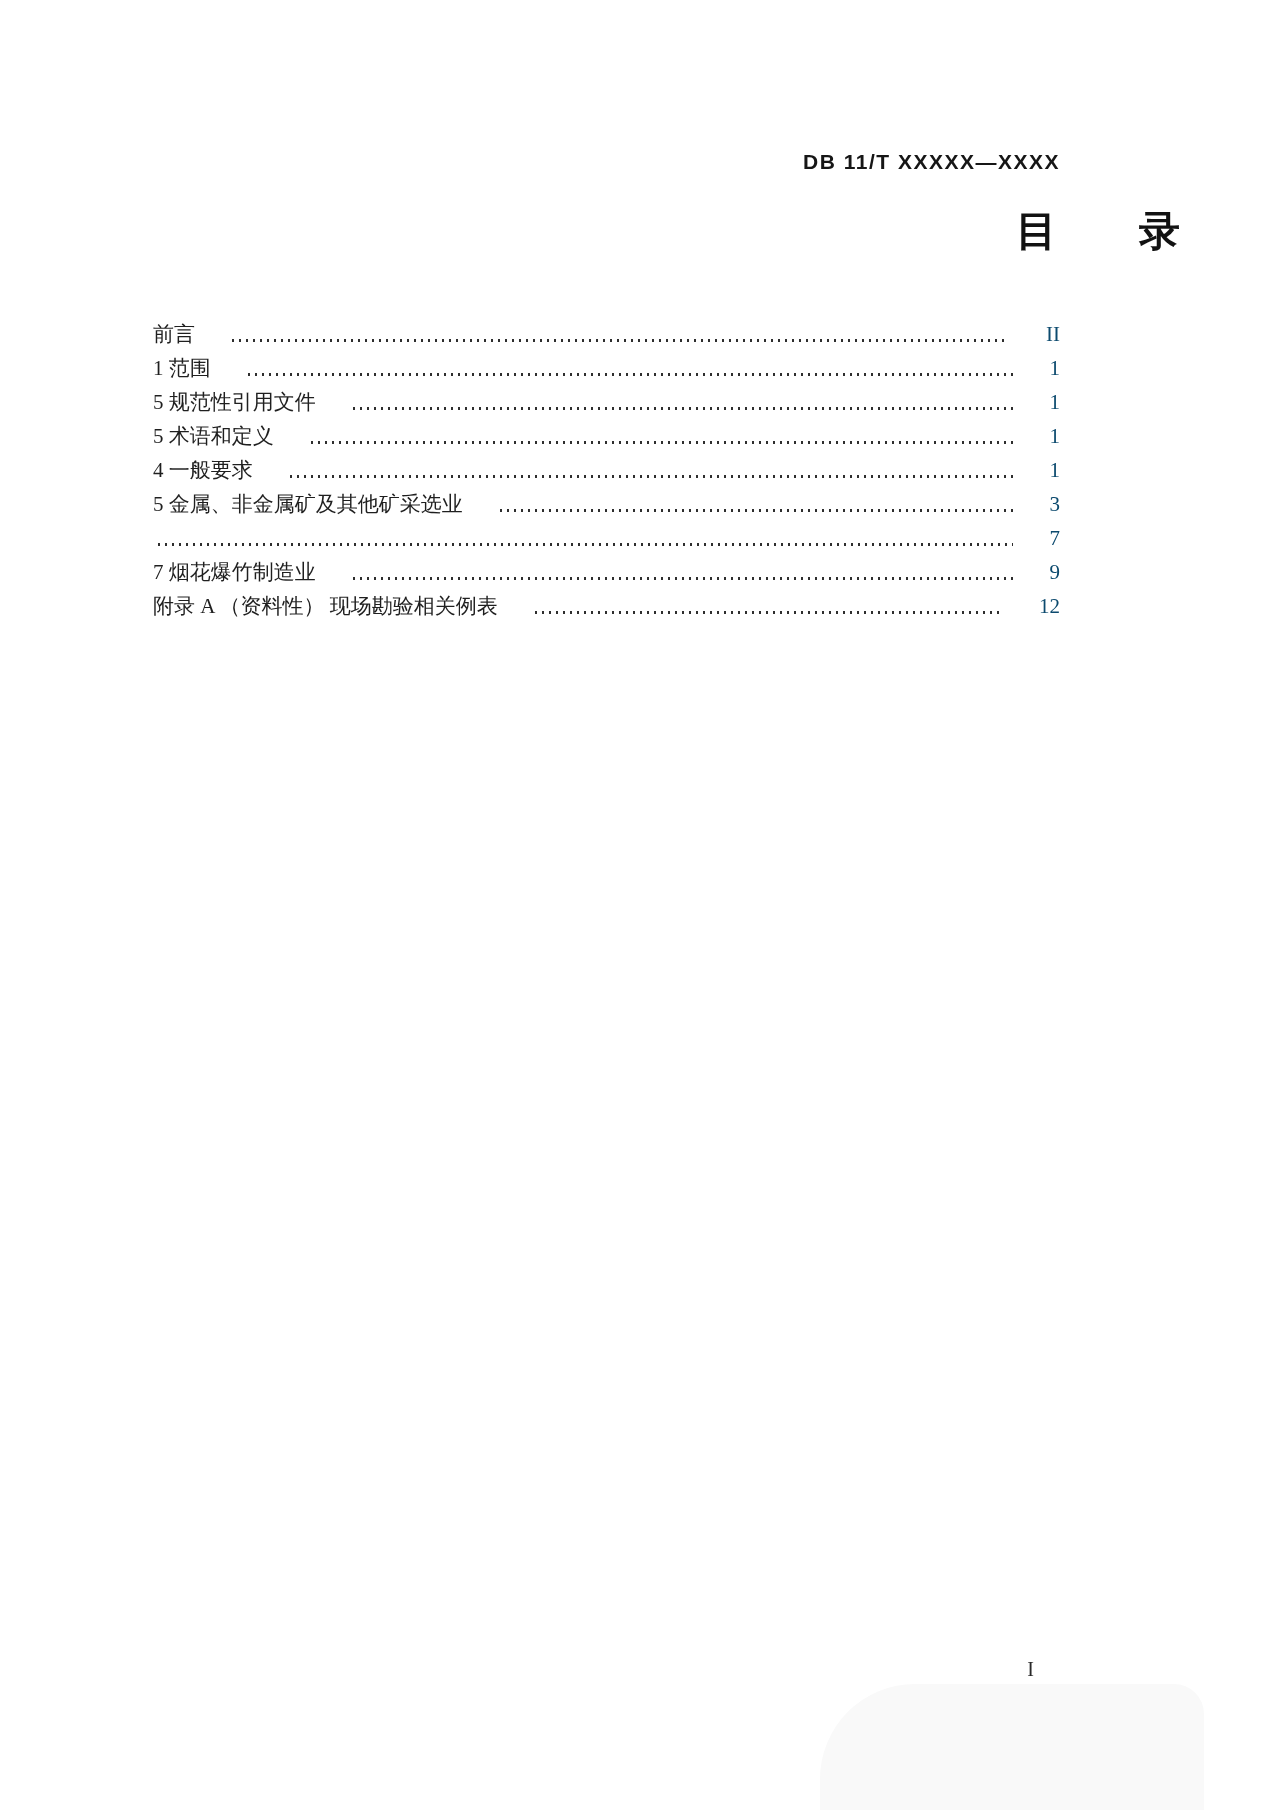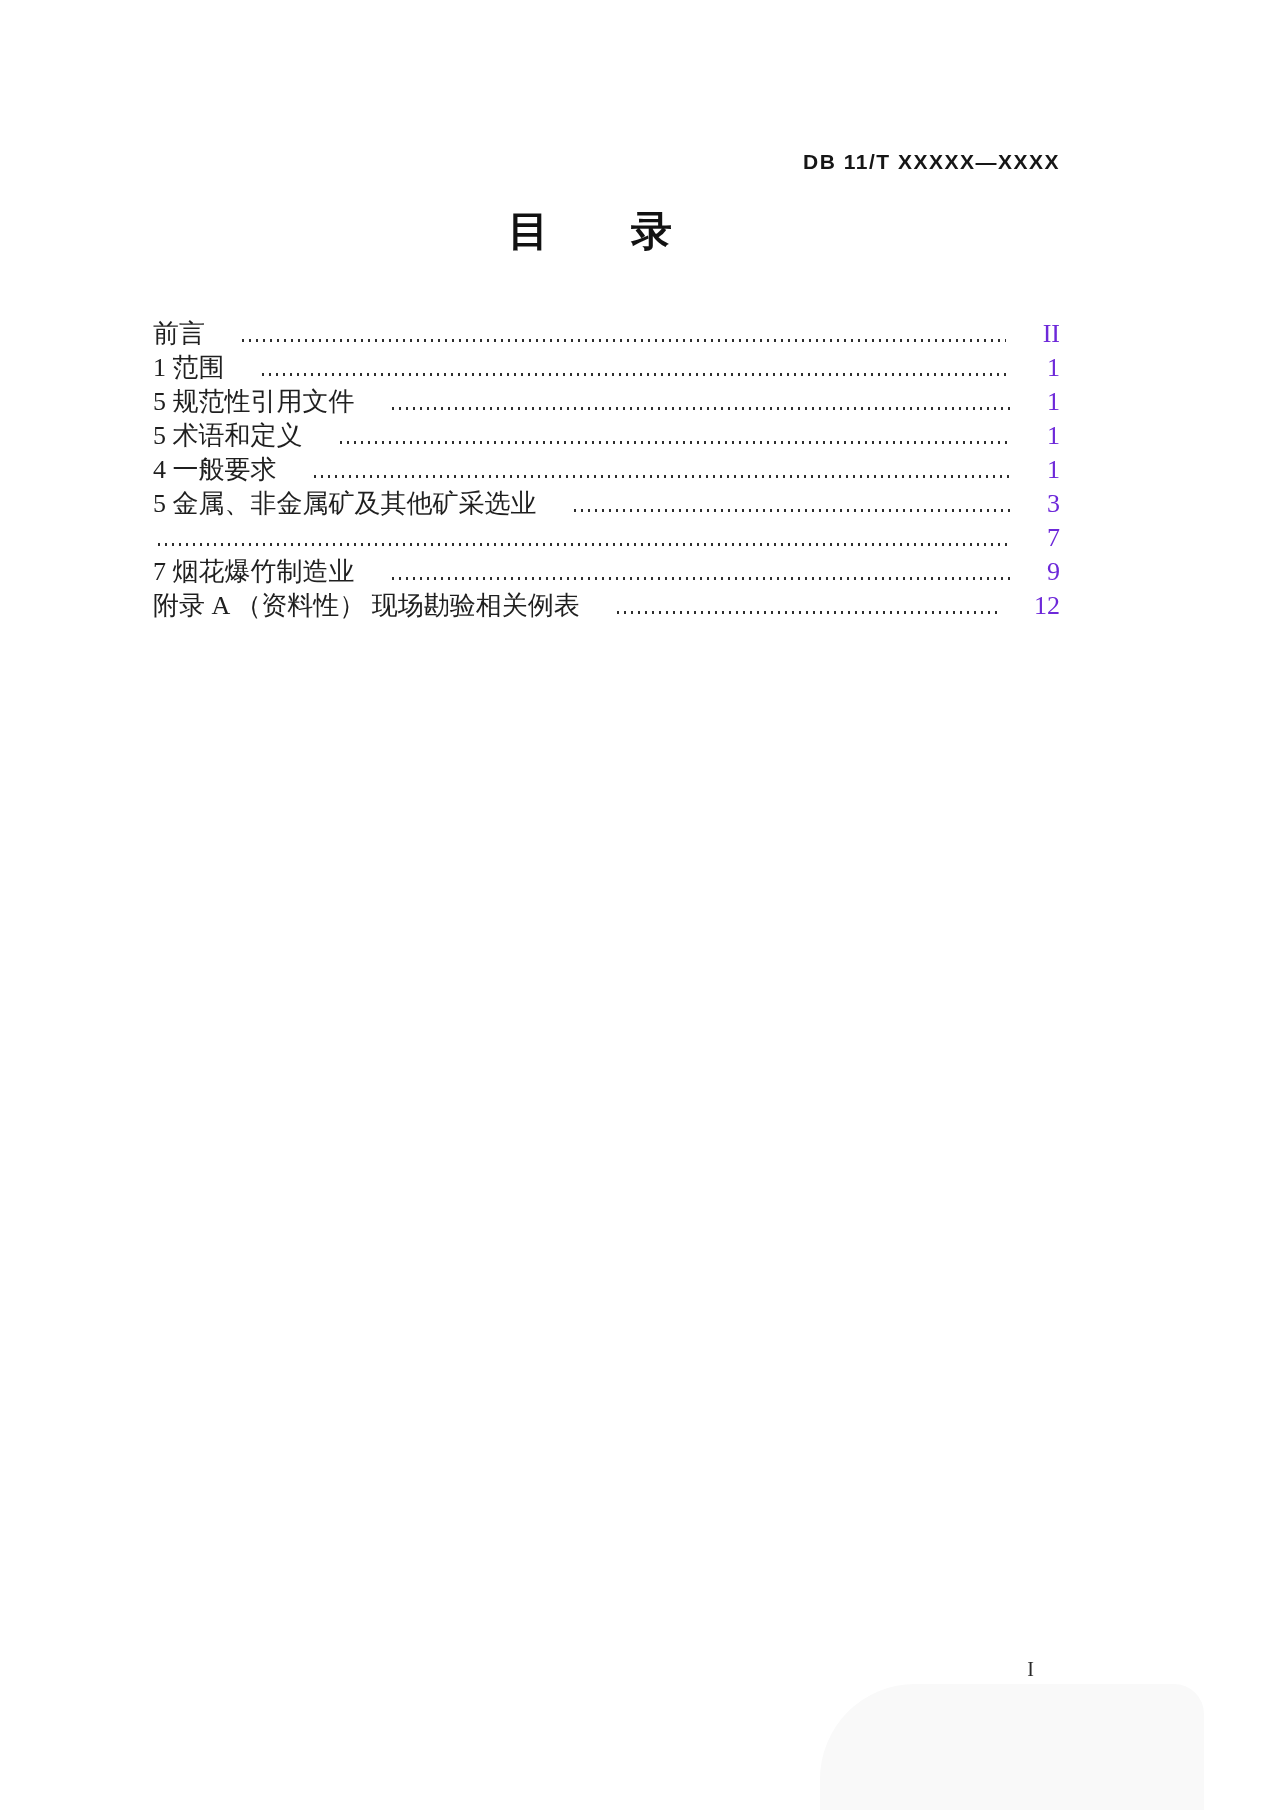--- a/index.html
+++ b/index.html
@@ -35,41 +35,41 @@
     color: #161616;
     white-space: nowrap;
   }
 
   
   .toc-title {
     position: absolute;
     top: 204px;
     left: 0;
     width: 100%;
-    text-align: center;
+    text-align: right;
     font-family: "Liberation Sans", "DejaVu Sans", sans-serif;
     font-size: 41px;
     font-weight: 700;
     color: #121212;
     white-space: pre;
   }
 
   
   .toc {
     position: absolute;
     top: 317px;
     left: 153px;
     right: 120px;
   }
 
   .toc-row {
     display: flex;
     align-items: flex-end;
     height: 34px;
-    font-size: 26px;
+    font-size: 21px;
     line-height: 34px;
     white-space: nowrap;
     gap: 32px;
   }
 
   .toc-label {
     flex: 0 0 auto;
     color: #1f1f1f;
   }
 
@@ -82,21 +82,21 @@
       to right,
       #2e2e2e 0,
       #2e2e2e 2.4px,
       transparent 2.4px,
       transparent 7px
     );
   }
 
   .toc-page {
     flex: 0 0 auto;
-    color: #6d28d9;
+    color: #0c4a6e;
   }
 
   
   .footer-page {
     position: absolute;
     top: 1658px;
     right: 146px;
     font-size: 20px;
     color: #2a2a2a;
   }

